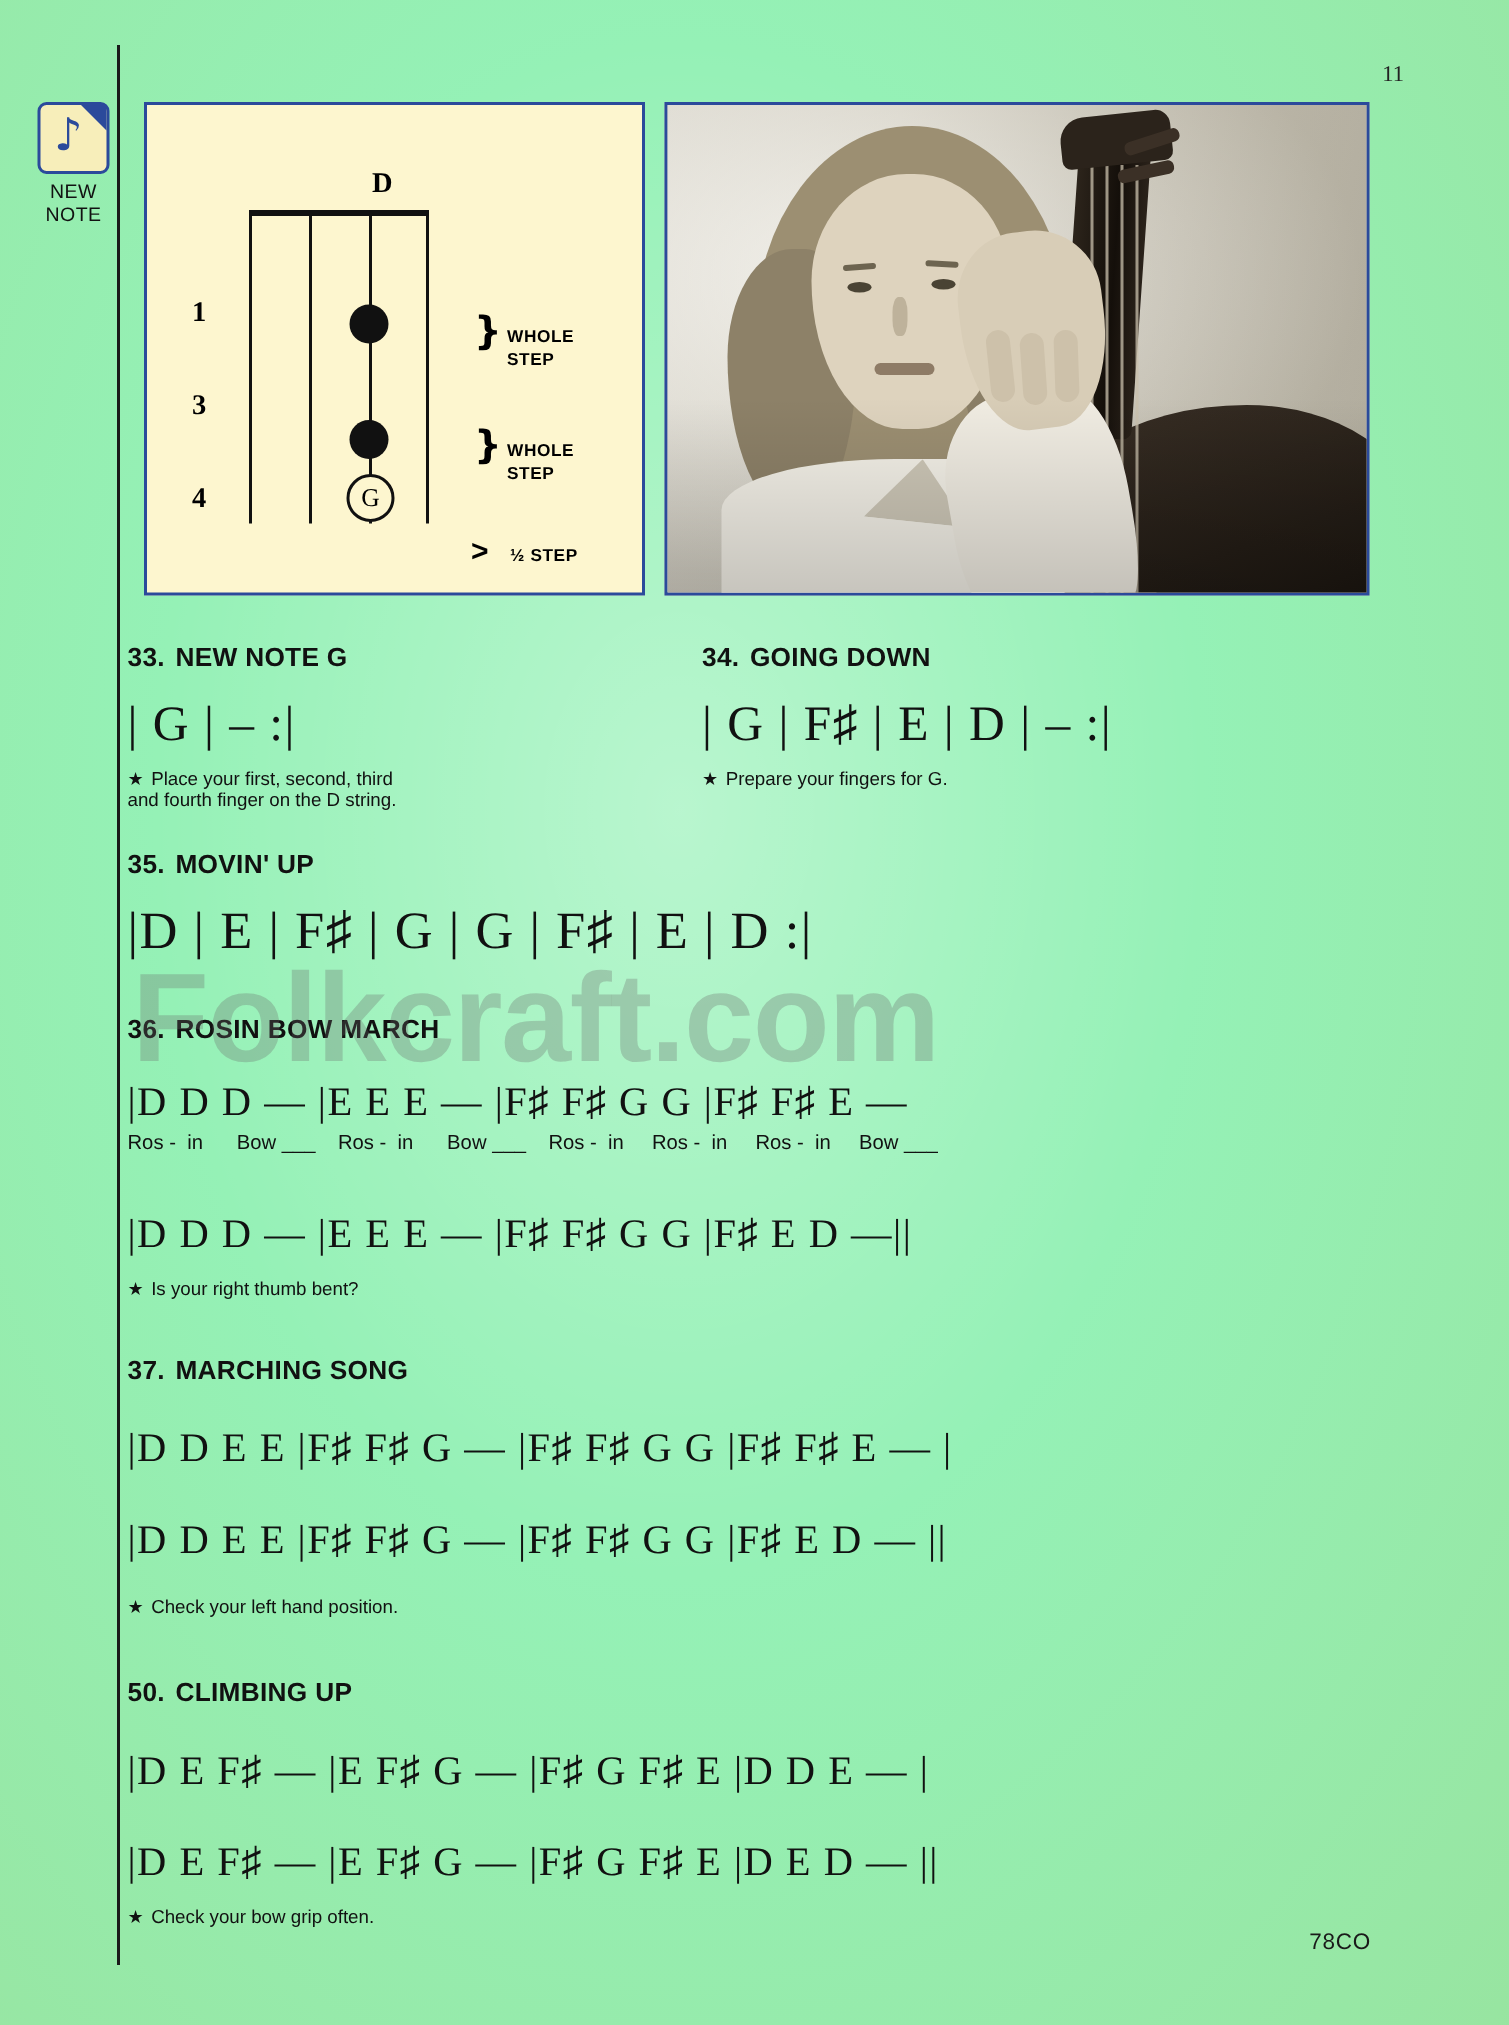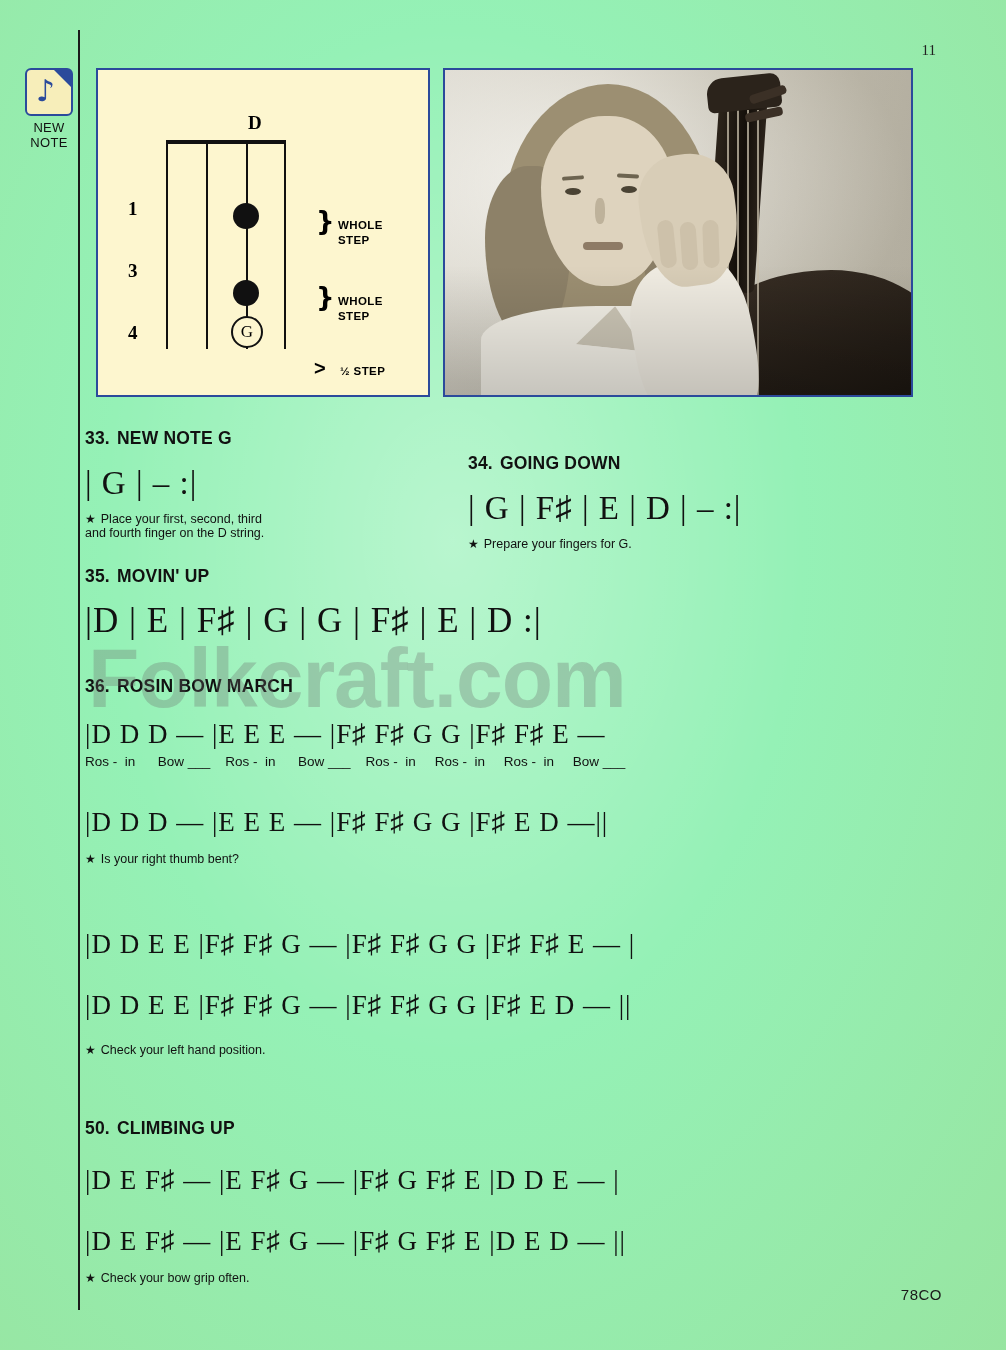--- a/index.html
+++ b/index.html
@@ -41,21 +41,21 @@
   .page-num {
     position: absolute;
     right: 70px;
     top: 42px;
     font-size: 15px;
     color: #222;
     font-family: "Liberation Serif", serif;
   }
   .footer-code {
     position: absolute;
-    right: 64px;
+    right: 92px;
     top: 1286px;
     font-size: 15px;
     letter-spacing: .5px;
     color: #1a1a1a;
     font-family: "Liberation Sans", sans-serif;
   }
 
   
   .newnote {
     position: absolute;
@@ -497,21 +497,21 @@
 
     <div class="ex" style="top:428px; width:340px;">
       <div class="ex-title">
         <span class="num">33.</span><span>NEW NOTE  G</span>
       </div>
       <div class="notes" style="margin-top:16px;">| G  |  –  :|</div>
       <div class="tip" style="margin-top:10px; white-space:pre-line;"><span class="star">★</span><span>Place your first, second, third
 and fourth finger on the D string.</span></div>
     </div>
 
-    <div class="ex" style="top:453px; left:468px; width:470px;">
+    <div class="ex" style="top:428px; left:468px; width:470px;">
       <div class="ex-title">
         <span class="num">34.</span><span>GOING DOWN</span>
       </div>
       <div class="notes" style="margin-top:16px;">| G | F♯ | E | D | – :|</div>
       <div class="tip" style="margin-top:10px;"><span class="star">★</span><span>Prepare your fingers for G.</span></div>
     </div>
 
     <div class="ex" style="top:566px;">
       <div class="ex-title">
         <span class="num">35.</span><span>MOVIN' UP</span>
@@ -523,20 +523,23 @@
       <div class="ex-title">
         <span class="num">36.</span><span>ROSIN BOW MARCH</span>
       </div>
       <div class="notes small" style="margin-top:22px;">|D   D   D  — |E   E   E  — |F♯  F♯  G   G  |F♯  F♯  E  —</div>
       <div class="lyrics" style="margin-top:4px;">Ros -  in      Bow ___    Ros -  in      Bow ___    Ros -  in     Ros -  in     Ros -  in     Bow ___</div>
       <div class="notes small" style="margin-top:38px;">|D   D   D  — |E   E   E  — |F♯  F♯  G   G  |F♯  E   D  —||</div>
       <div class="tip" style="margin-top:14px;"><span class="star">★</span><span>Is your right thumb bent?</span></div>
     </div>
 
     <div class="ex" style="top:903px;">
+      <div class="ex-title">
+        <span class="num">37.</span><span>MARCHING SONG</span>
+      </div>
       <div class="notes small" style="margin-top:26px;">|D    D    E    E  |F♯   F♯   G  —  |F♯   F♯   G   G |F♯   F♯   E  — |</div>
       <div class="notes small" style="margin-top:30px;">|D    D    E    E  |F♯   F♯   G  —  |F♯   F♯   G   G |F♯   E    D  — ||</div>
       <div class="tip" style="margin-top:22px;"><span class="star">★</span><span>Check your left hand position.</span></div>
     </div>
 
     <div class="ex" style="top:1118px;">
       <div class="ex-title">
         <span class="num">50.</span><span>CLIMBING UP</span>
       </div>
       <div class="notes small" style="margin-top:26px;">|D   E   F♯ —  |E   F♯   G  —  |F♯   G   F♯   E  |D   D   E   — |</div>

